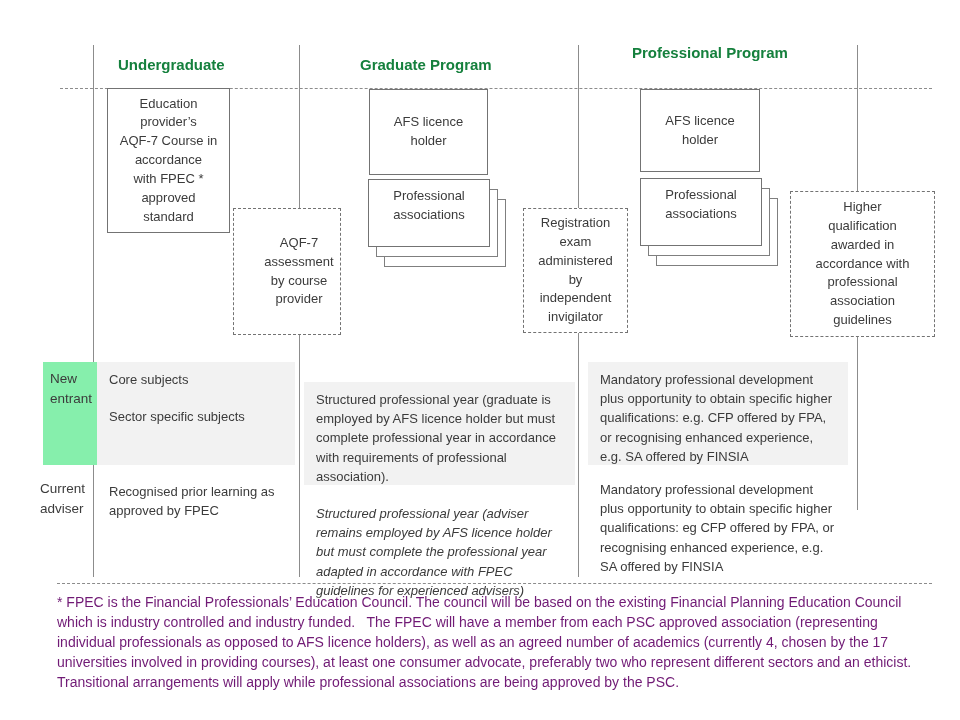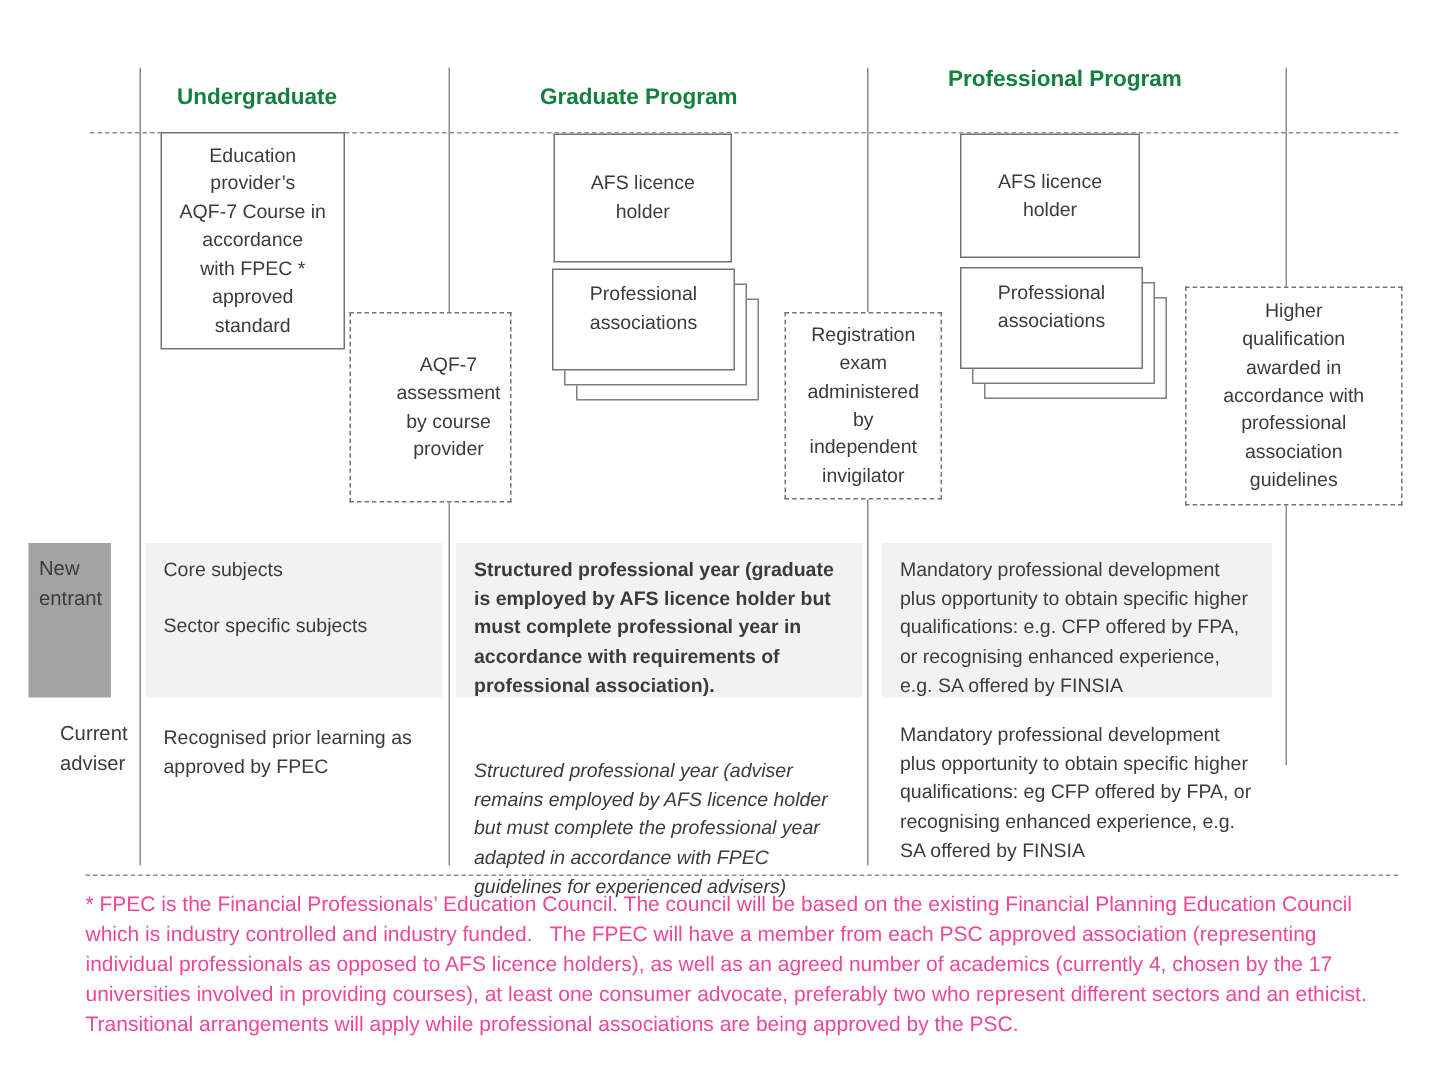--- a/index.html
+++ b/index.html
@@ -20,21 +20,21 @@
   .node.top-text{align-items:flex-start;padding-top:7px;}
   .stack-copy{position:absolute;background:#ffffff;border:1px solid #7f7f7f;box-sizing:border-box;}
   .rowcell{
     position:absolute;box-sizing:border-box;font-size:13px;line-height:1.48;
     padding:8px 10px 6px 12px;white-space:normal;
   }
   .rowcell.grey{background:#f2f2f2;}
   .rowlabel{position:absolute;box-sizing:border-box;font-size:13.5px;line-height:1.45;padding:7px 4px 4px 7px;white-space:pre-line;}
   .cell-para{margin:0 0 18px 0;}
   .footnote{
-    position:absolute;font-size:14px;line-height:1.43;color:#ec4899;
+    position:absolute;font-size:14px;line-height:1.43;color:#701a75;
     white-space:pre-wrap;
   }
 </style>
 </head>
 <body>
 
 <div id="canvas">
 
   <div class="vline" style="left:93px;top:45px;height:532px;"></div>
   <div class="vline" style="left:299px;top:45px;height:532px;"></div>
@@ -80,27 +80,27 @@
   <div class="node top-text" style="left:640px;top:178px;width:122px;height:68px;">Professional
 associations</div>
   <div class="node dashed" style="left:790px;top:191px;width:145px;height:146px;">Higher
 qualification
 awarded in
 accordance with
 professional
 association
 guidelines</div>
 
-  <div class="rowlabel" style="left:19px;top:362px;width:55px;height:103px;background:#a3a3a3;">New
+  <div class="rowlabel" style="left:43px;top:362px;width:55px;height:103px;background:#86efac;">New
 entrant</div>
   <div class="rowcell grey" style="left:97px;top:362px;width:198px;height:103px;">
     <p class="cell-para">Core subjects</p>
     <p class="cell-para">Sector specific  subjects</p>
   </div>
-  <div class="rowcell grey" style="left:304px;top:362px;width:271px;height:103px;font-weight:bold;">Structured professional year (graduate is employed by AFS licence holder but must complete professional year in accordance with requirements of professional association).</div>
+  <div class="rowcell grey" style="left:304px;top:382px;width:271px;height:103px;">Structured professional year (graduate is employed by AFS licence holder but must complete professional year in accordance with requirements of professional association).</div>
   <div class="rowcell grey" style="left:588px;top:362px;width:260px;height:103px;">Mandatory professional development plus opportunity to obtain specific higher qualifications: e.g. CFP offered by FPA, or recognising enhanced experience, e.g. SA offered by FINSIA</div>
 
   <div class="rowlabel" style="left:33px;top:472px;width:55px;height:106px;">Current
 adviser</div>
   <div class="rowcell" style="left:97px;top:474px;width:198px;height:106px;">Recognised prior learning as approved by FPEC</div>
   <div class="rowcell" style="left:304px;top:496px;width:271px;height:106px;font-style:italic;">Structured professional year (adviser remains employed by AFS licence holder but must complete the professional year adapted in accordance with FPEC guidelines for experienced advisers)</div>
   <div class="rowcell" style="left:588px;top:472px;width:260px;height:106px;">Mandatory professional development plus opportunity to obtain specific higher qualifications: eg CFP offered by FPA, or recognising enhanced experience, e.g. SA offered by FINSIA</div>
 
   <div class="footnote" style="left:57px;top:592px;width:875px;">* FPEC is the Financial Professionals’ Education Council. The council will be based on the existing Financial Planning Education Council which is industry controlled and industry funded.   The FPEC will have a member from each PSC approved association (representing individual professionals as opposed to AFS licence holders), as well as an agreed number of academics (currently 4, chosen by the 17 universities involved in providing courses), at least one consumer advocate, preferably two who represent different sectors and an ethicist. Transitional arrangements will apply while professional associations are being approved by the PSC.</div>
 

